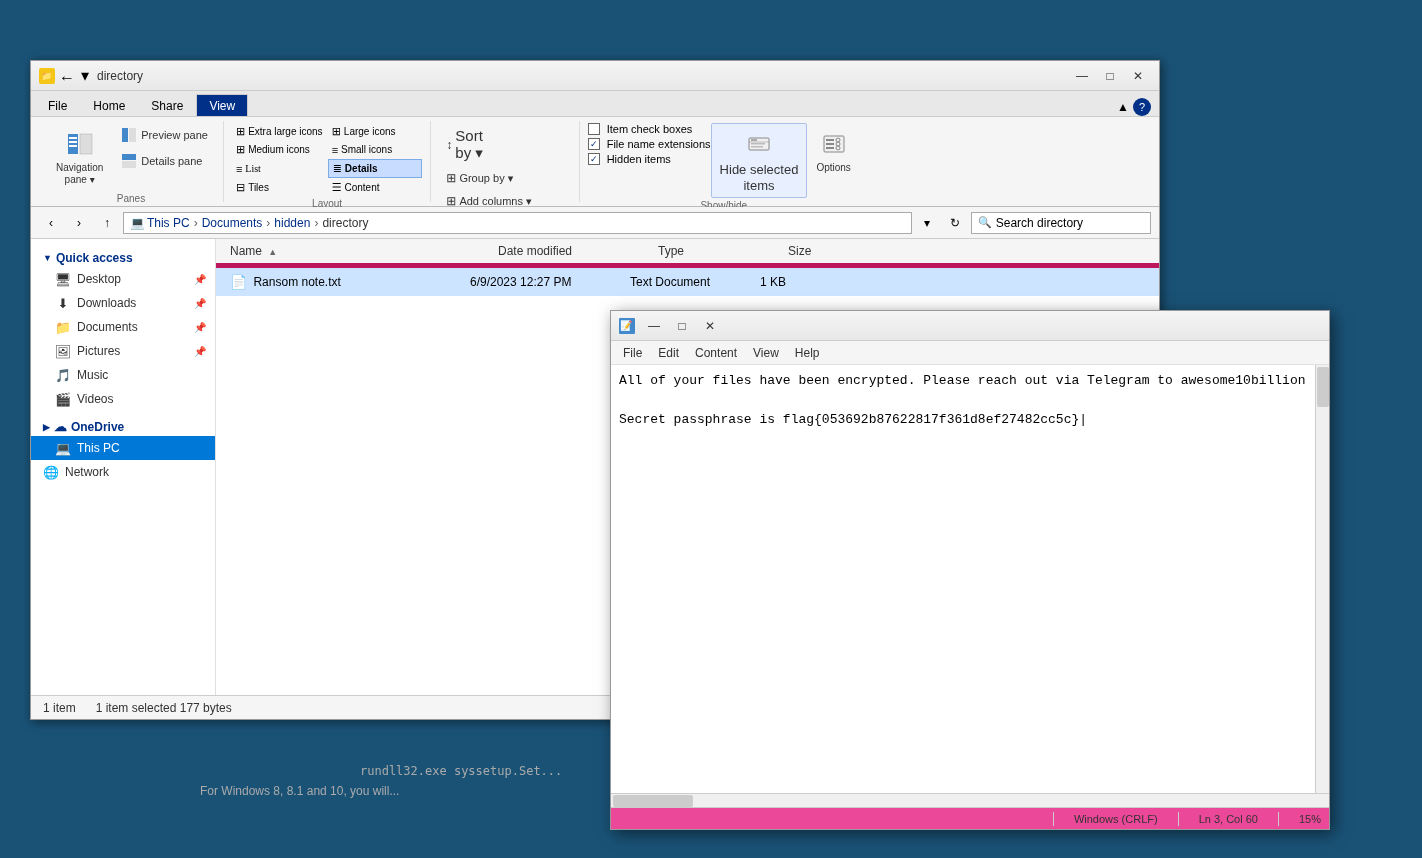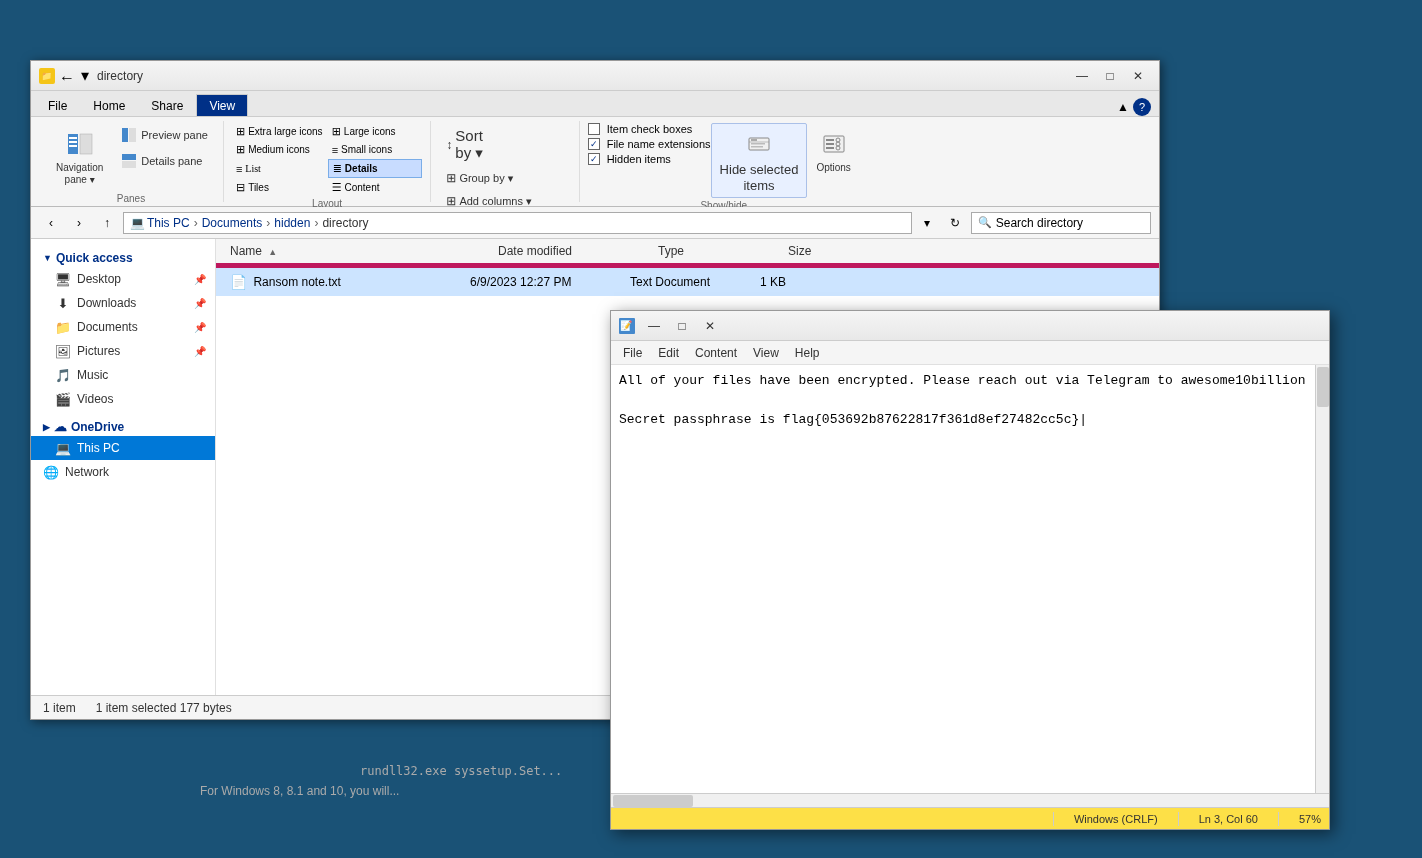--- a/index.html
+++ b/index.html
@@ -430,21 +430,21 @@
       height: 12px;
       width: 80px;
       background: #ccc;
       position: absolute;
       left: 2px;
       top: 1px;
       border-radius: 2px;
     }
     .notepad-status-bar {
       height: 22px;
-      background: #fde047;
+      background: #ec4899;
       border-top: 1px solid #ccc;
       display: flex;
       align-items: center;
       padding: 0 8px;
       font-size: 11px;
       color: #333;
       gap: 20px;
       flex-shrink: 0;
     }
     .notepad-status-sep {
@@ -818,21 +818,21 @@
     </div>
   </div>
 
   <div class="notepad-status-bar">
     <span style="flex:1;"></span>
     <div class="notepad-status-sep"></div>
     <span>Windows (CRLF)</span>
     <div class="notepad-status-sep"></div>
     <span>Ln 3, Col 60</span>
     <div class="notepad-status-sep"></div>
-    <span>57%</span>
+    <span>15%</span>
   </div>
 </div>
 
 <div style="position:absolute;bottom:80px;left:360px;color:#aaa;font-size:12px;font-family:monospace;">
   <span>rundll32.exe syssetup.Set...</span>
 </div>
 <div style="position:absolute;bottom:60px;left:200px;color:#aaa;font-size:12px;">
   <span>For Windows 8, 8.1 and 10, you will...</span>
 </div>
 

